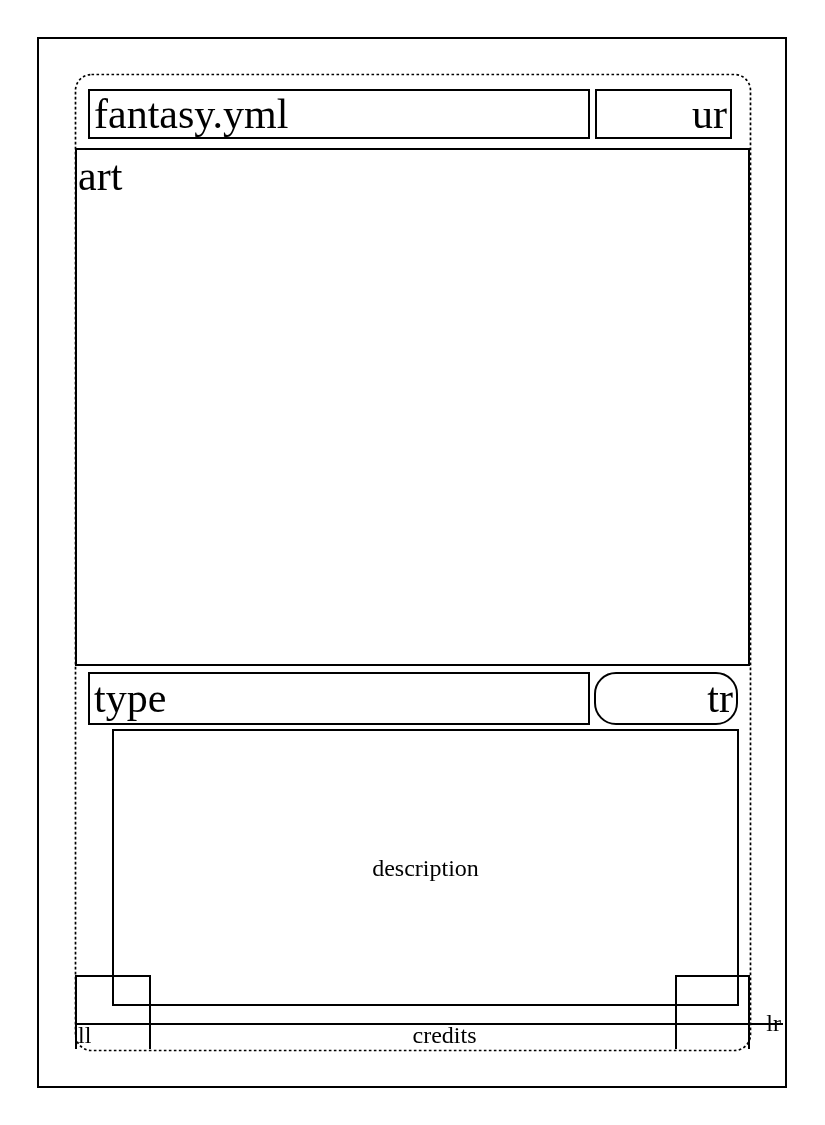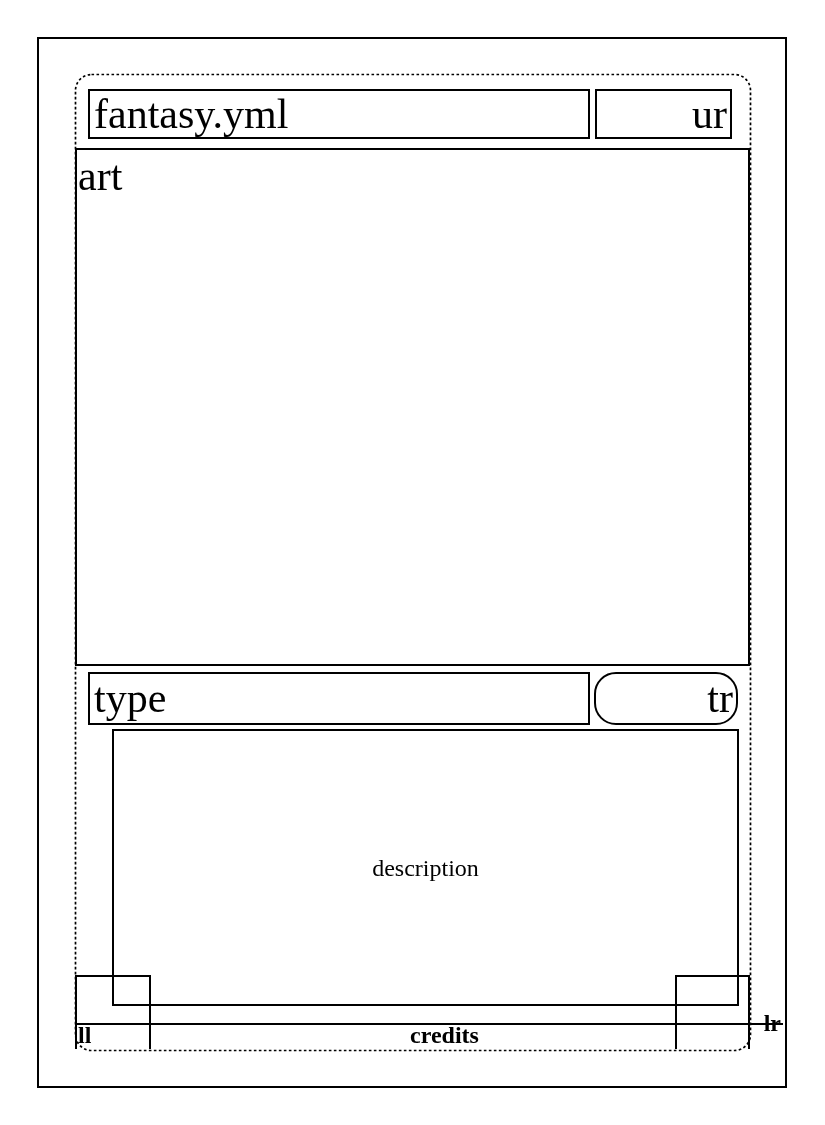--- a/index.html
+++ b/index.html
@@ -67,21 +67,20 @@
   .lr-box {
     left: 675px; top: 975px; width: 75px; height: 74px;
     border-bottom: none;
   }
   .credits-bar {
     position: absolute;
     box-sizing: border-box;
     left: 75px; top: 1023px; width: 708px; height: 26px;
     border-top: 2px solid #000000;
     background: transparent;
-    font-weight: bold;
   }
   .credits-left   { position: absolute; left: 3px;  bottom: 2px; }
   .credits-center { position: absolute; left: 0; right: 0; bottom: 2px; text-align: center; padding-left: 31px; }
   .credits-right  { position: absolute; right: 2px; bottom: 14px; }
 </style>
 </head>
 <body>
 
 <div class="page">
 

